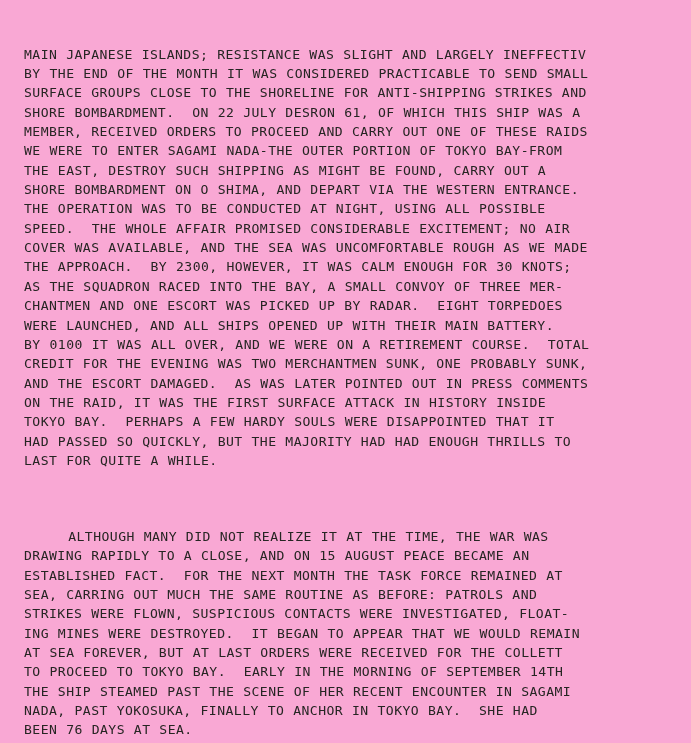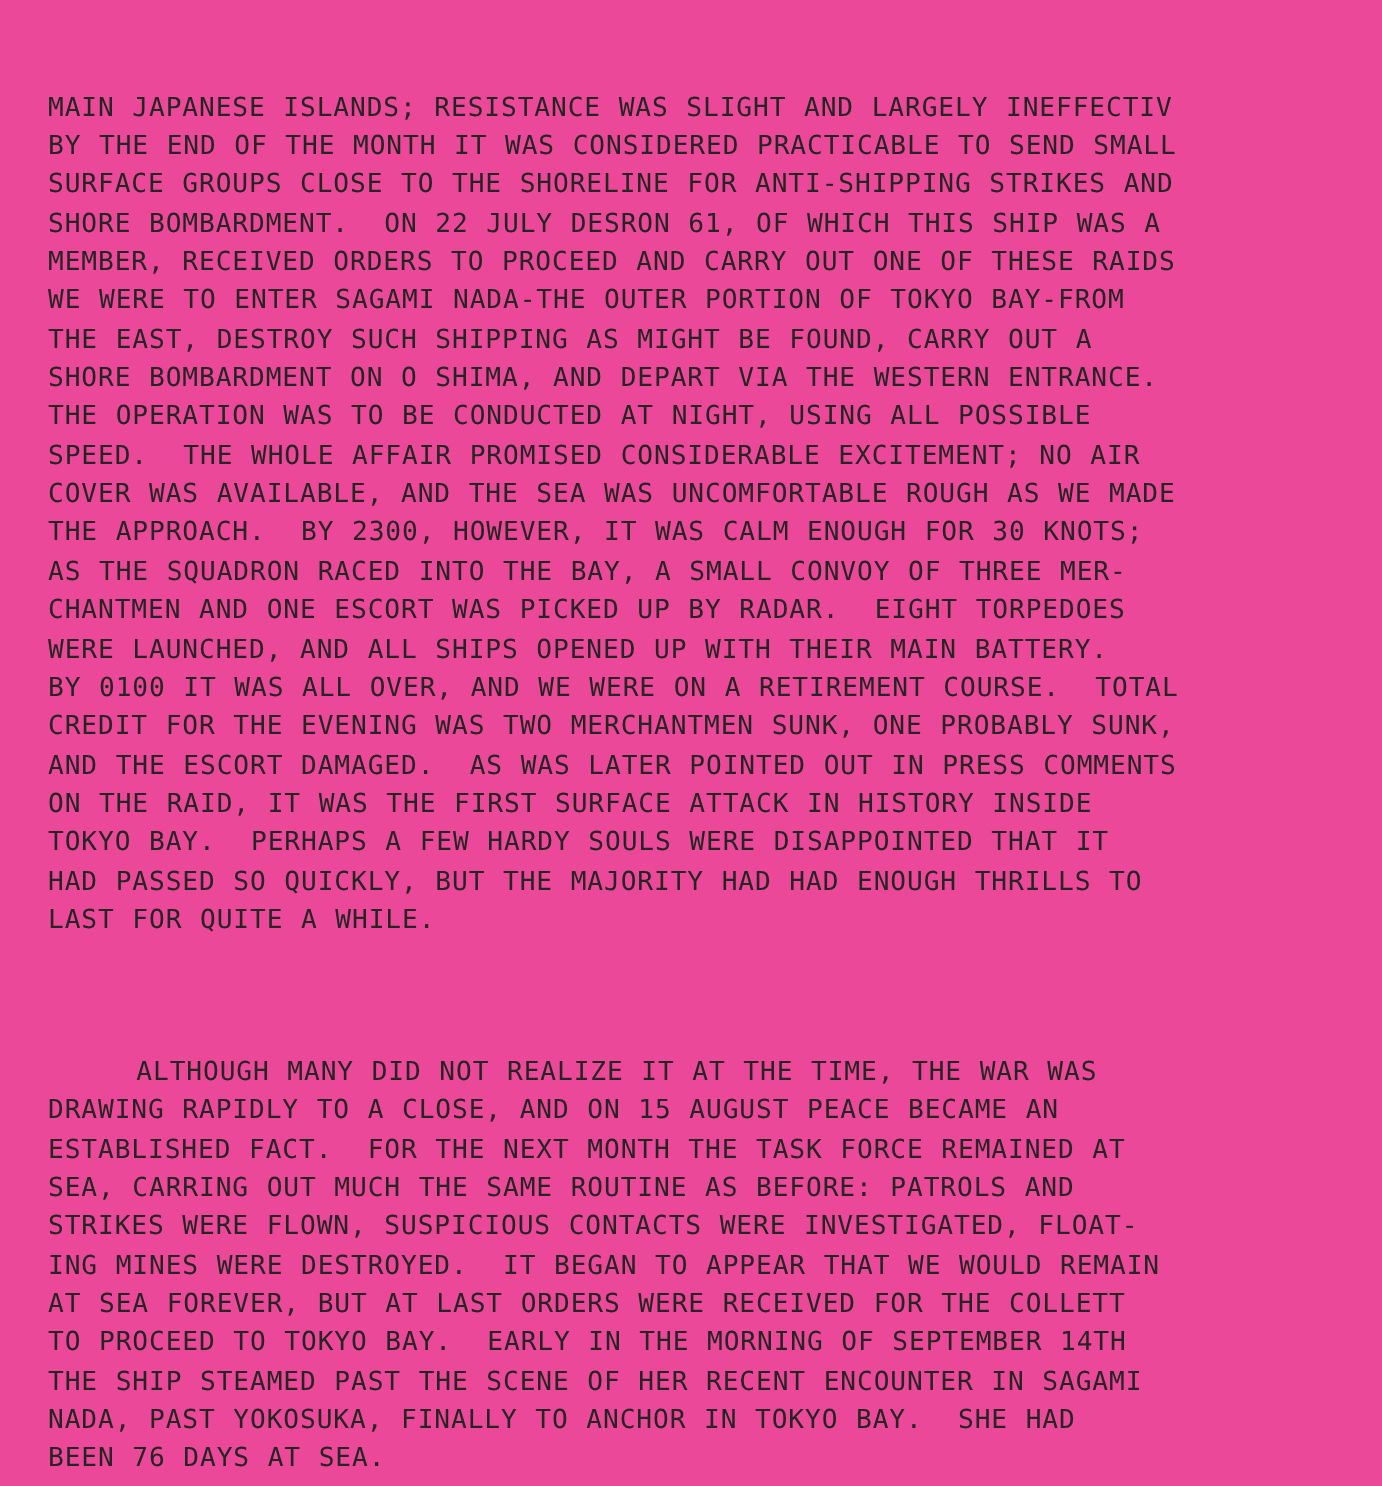--- a/index.html
+++ b/index.html
@@ -10,21 +10,21 @@
   body {
     width: 691px;
     height: 743px;
     overflow: hidden;
   }
   .page {
     width: 691px;
     height: 743px;
     box-sizing: border-box;
     padding: 6px 4px 0 24px;
-    background: #ec4899;
+    background: #f9a8d4;
     position: relative;
   }
   .doc-body {
     font-family: "DejaVu Sans Mono", "Liberation Mono", monospace;
     font-size: 13.1px;
     line-height: 19.35px;
     letter-spacing: 0.45px;
     color: #262523;
     white-space: pre-wrap;
     word-spacing: 0.5px;

